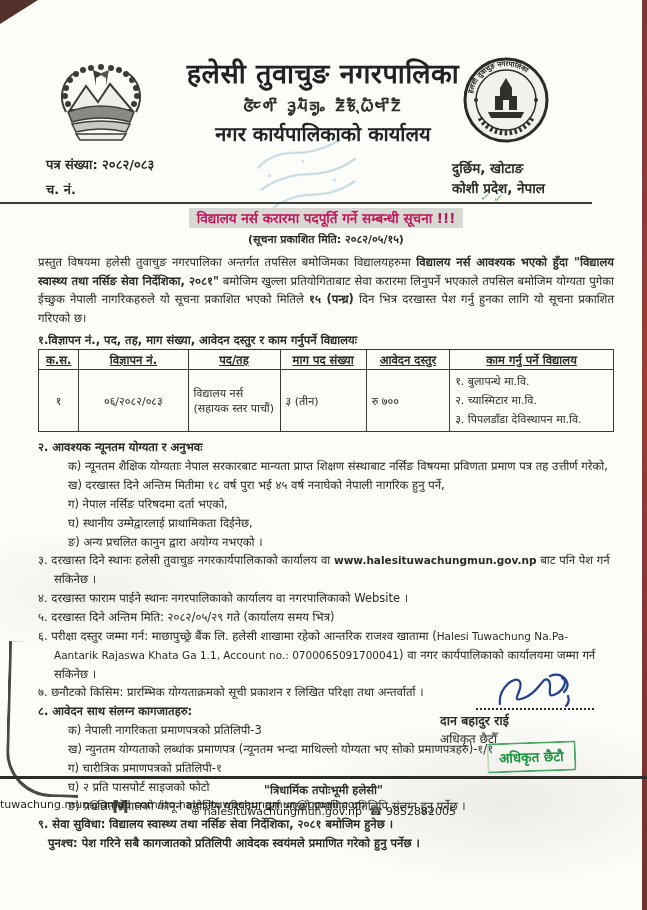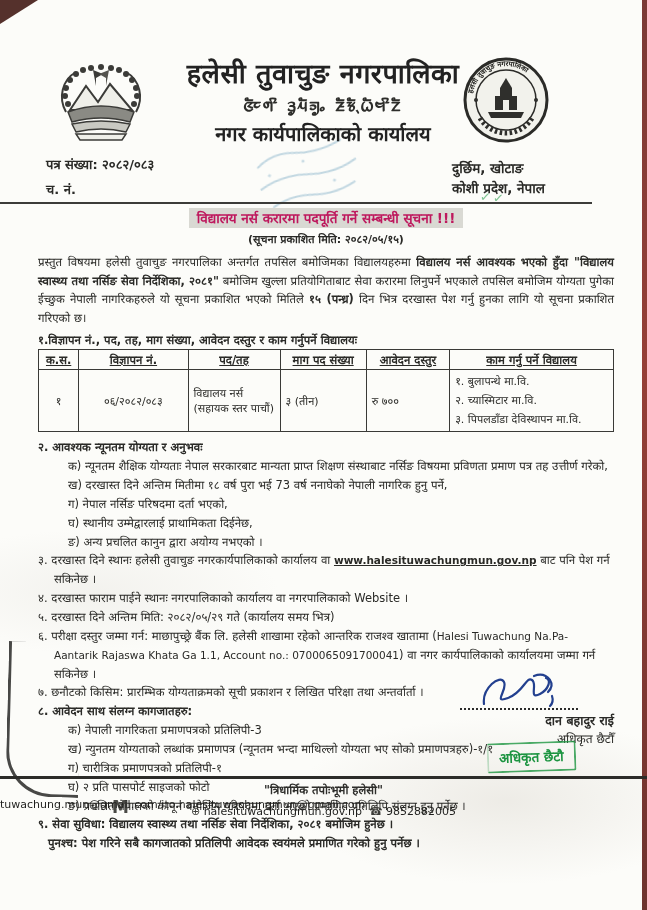--- a/index.html
+++ b/index.html
@@ -47,26 +47,26 @@
   .tbl-caption{font-size:11.5px;font-weight:bold;margin-top:4px;}
   table.vac{width:100%;border-collapse:collapse;margin-top:2px;}
   table.vac th,table.vac td{border:1.5px solid #3a3a37;padding:2px 5px;vertical-align:middle;}
   table.vac th{font-size:11.5px;font-weight:bold;text-align:center;text-decoration:underline;}
   table.vac td{font-size:11px;}
   td.c{text-align:center;}
   .school-line{line-height:1.75;}
   .items{margin-top:6px;font-size:11.5px;line-height:1.64;}
   .item{padding-left:16px;text-indent:-16px;}
   .subitem{padding-left:30px;}
-  .url{font-weight:bold;text-decoration:underline;font-size:10.5px;}
+  .url{font-weight:bold;font-size:10.5px;}
   .en{font-size:10.5px;}
   .postscript{padding-left:10px;font-weight:bold;}
   .semih{font-weight:bold;}
   
-  .sig-block{position:absolute;left:424px;top:670px;width:190px;text-align:right;}
+  .sig-block{position:absolute;left:440px;top:670px;width:190px;text-align:left;}
   .sig-scribble{display:block;margin:0 auto;}
   .sig-dots{width:118px;margin:-6px auto 2px;border-bottom:2.5px dotted #2b2b2b;}
   .sig-name{font-size:12.5px;font-weight:bold;}
   .sig-desig{font-size:12px;margin-top:1px;}
   .stamp-green{position:absolute;left:487px;top:742px;padding:4px 10px;
     border:2.5px solid rgba(30,150,66,.8);border-left-color:rgba(30,150,66,.25);
     color:#1c9440;font-weight:bold;font-size:13.5px;transform:rotate(-2deg);
     border-radius:2px;white-space:nowrap;}
   
   .foot-rule{position:absolute;left:0;top:776px;width:647px;height:3px;background:#2c2c29;}
@@ -208,21 +208,21 @@
           <div class="school-line">२. च्यास्मिटार मा.वि.</div>
           <div class="school-line">३. पिपलडाँडा देविस्थापन मा.वि.</div>
         </td>
       </tr>
     </tbody>
       </table>
 
     <div class="items">
       <div class="item semih">२. आवश्यक न्यूनतम योग्यता र अनुभवः</div>
       <div class="subitem">क) न्यूनतम शैक्षिक योग्यताः नेपाल सरकारबाट मान्यता प्राप्त शिक्षण संस्थाबाट नर्सिङ विषयमा प्रविणता प्रमाण पत्र तह उत्तीर्ण गरेको,</div>
-      <div class="subitem">ख) दरखास्त दिने अन्तिम मितीमा १८ वर्ष पुरा भई 73 वर्ष ननाघेको नेपाली नागरिक हुनु पर्ने,</div>
+      <div class="subitem">ख) दरखास्त दिने अन्तिम मितीमा १८ वर्ष पुरा भई ४५ वर्ष ननाघेको नेपाली नागरिक हुनु पर्ने,</div>
       <div class="subitem">ग) नेपाल नर्सिङ परिषदमा दर्ता भएको,</div>
       <div class="subitem">घ) स्थानीय उम्मेद्वारलाई प्राथामिकता दिईनेछ,</div>
       <div class="subitem">ङ) अन्य प्रचलित कानुन द्वारा अयोग्य नभएको ।</div>
 
       <div class="item"><span>३. दरखास्त दिने स्थानः हलेसी तुवाचुङ नगरकार्यपालिकाको कार्यालय वा </span><span class="url">www.halesituwachungmun.gov.np</span><span> बाट पनि पेश गर्न सकिनेछ ।</span></div>
 
       <div class="item">४. दरखास्त फाराम पाईने स्थानः नगरपालिकाको कार्यालय वा नगरपालिकाको Website ।</div>
       <div class="item">५. दरखास्त दिने अन्तिम मिति: २०८२/०५/२९ गते (कार्यालय समय भित्र)</div>
 
       <div class="item"><span>६. परीक्षा दस्तुर जम्मा गर्न: माछापुच्छ्रे बैंक लि. हलेसी शाखामा रहेको आन्तरिक राजश्व खातामा (</span><span class="en">Halesi Tuwachung Na.Pa- Aantarik Rajaswa Khata Ga 1.1, Account no.: 0700065091700041</span><span>) वा नगर कार्यपालिकाको कार्यालयमा जम्मा गर्न सकिनेछ ।</span></div>

